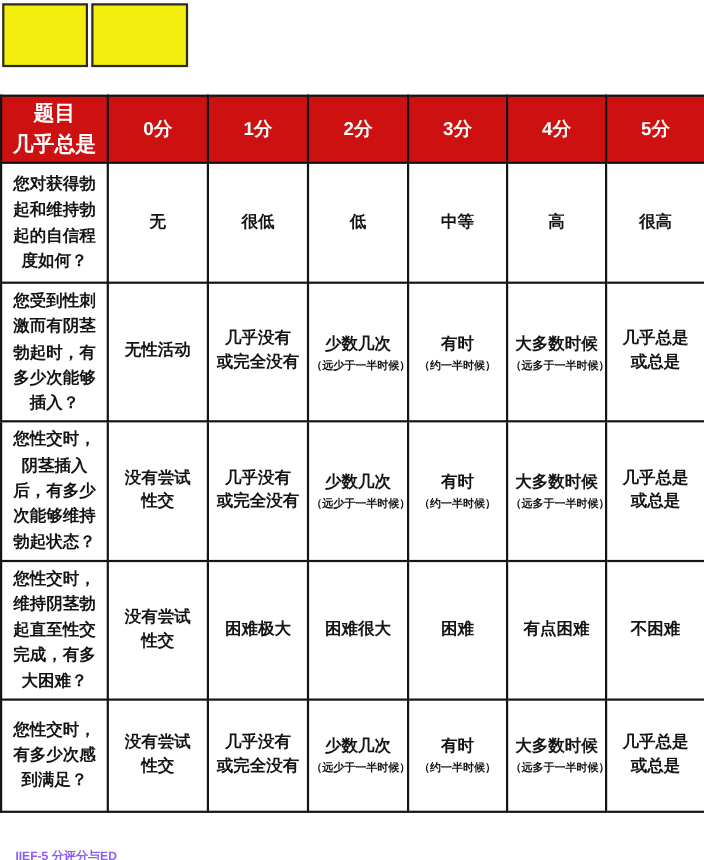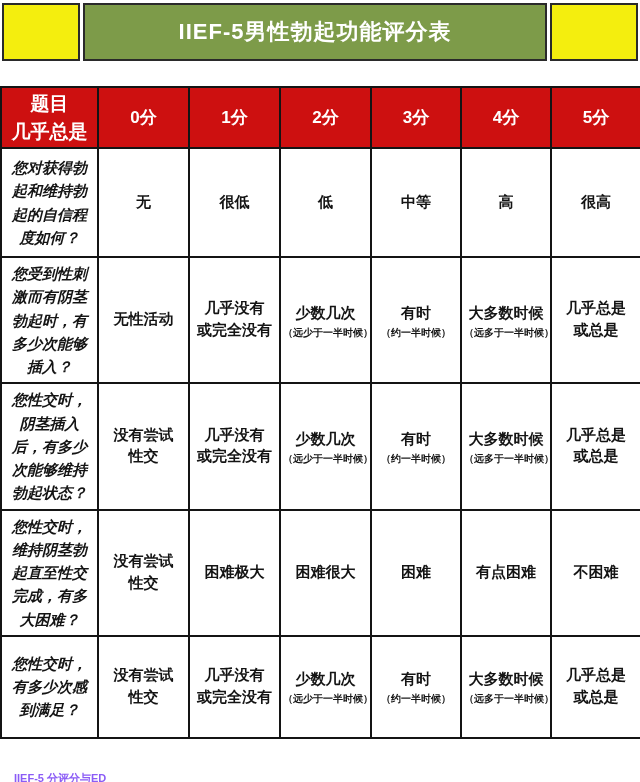--- a/index.html
+++ b/index.html
@@ -50,21 +50,20 @@
   .score-table thead th {
     background: #cd1010;
     color: #ffffff;
     font-size: 17px;
   }
   .score-table thead th.corner { font-size: 19px; line-height: 1.45; }
   td.question {
     font-size: 15px;
     line-height: 1.55;
     padding: 4px 5px;
-    font-style: italic;
   }
   td.answer .main {
     display: block;
     font-size: 15px;
     line-height: 1.45;
     white-space: pre-line;
   }
   td.answer .note {
     display: block;
     font-size: 10px;
@@ -85,23 +84,20 @@
     font-size: 11px;
   }
 </style>
 </head>
 <body>
 
 <div class="page">
 
   <div class="banner">
     <div class="banner-block banner-yellow-left"></div>
-    <div class="banner-block banner-green">
-      <span class="banner-title">IIEF-5男性勃起功能评分表</span>
-    </div>
     <div class="banner-block banner-yellow-right"></div>
   </div>
 
   <table class="score-table">
     <colgroup>
       <col style="width:97px">
       <col style="width:91px">
         <col style="width:91px">
         <col style="width:91px">
       <col style="width:90px">

